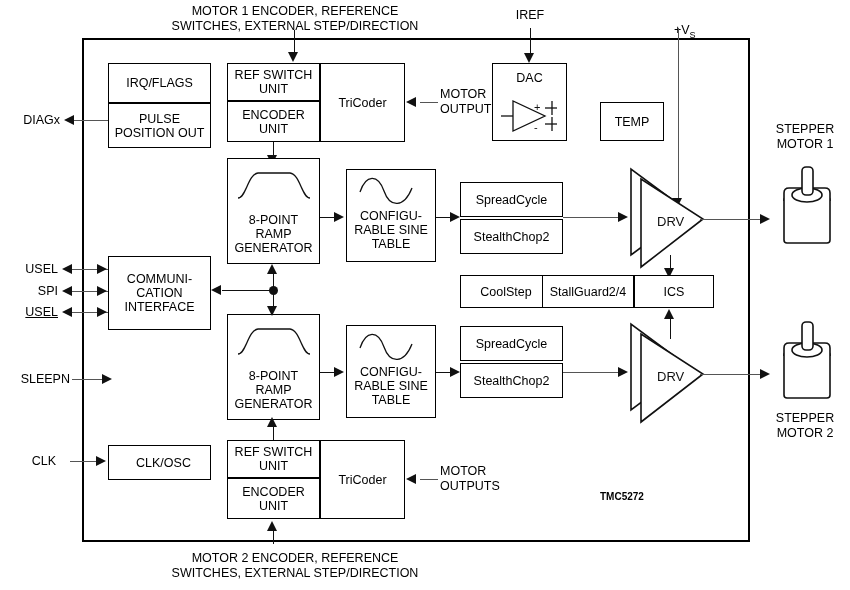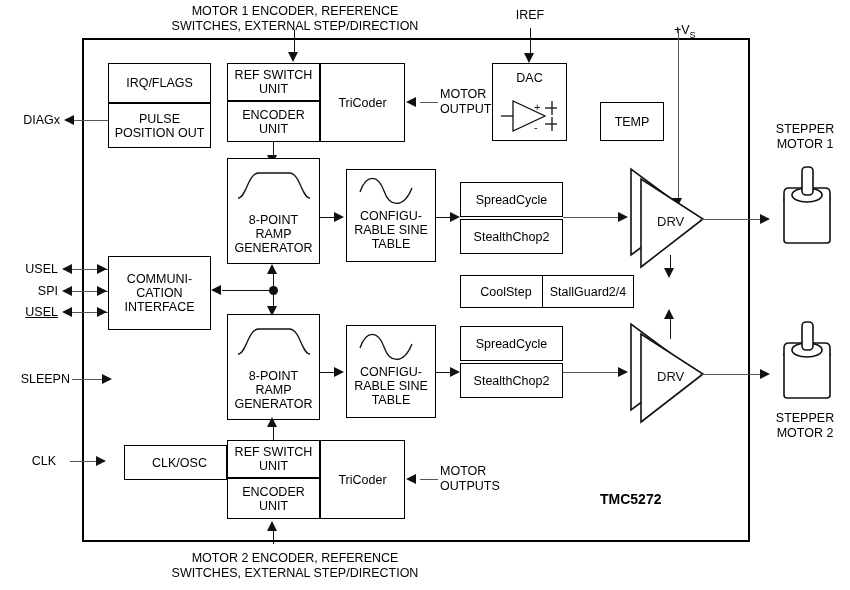--- a/index.html
+++ b/index.html
@@ -66,21 +66,21 @@
 SWITCHES, EXTERNAL STEP/DIRECTION</div>
 
   <div class="lbl c" style="left:490px;top:8px;width:80px;">IREF</div>
 
   <div class="lbl" style="left:660px;top:8px;">
     <span>+V</span><span class="sub">S</span>
   </div>
 
   <div class="chip" style="left:82px;top:38px;width:668px;height:504px;"></div>
 
-  <div class="lbl" style="left:600px;top:491px;font-weight:bold;font-size:14px;">TMC5272</div>
+  <div class="lbl" style="left:600px;top:491px;font-weight:bold;font-size:10px;">TMC5272</div>
 
   <div class="box" style="left:108px;top:63px;width:103px;height:40px;">IRQ/FLAGS</div>
   <div class="box" style="left:108px;top:103px;width:103px;height:45px;white-space:pre;">PULSE
 POSITION OUT</div>
 
   <div class="lbl r" style="left:8px;top:113px;width:52px;">DIAGx</div>
   <div class="hl" style="left:74px;top:120px;width:34px;"></div>
   <div class="ar ar-l" style="left:64px;top:115px;"></div>
 
   <div class="box" style="left:227px;top:63px;width:93px;height:38px;white-space:pre;">REF SWITCH
@@ -161,20 +161,21 @@
   </div>
 
   <div class="hl" style="left:700px;top:219px;width:63px;"></div>
   <div class="ar ar-r" style="left:760px;top:214px;"></div>
 
   <div class="vlk" style="left:670px;top:255px;height:16px;"></div>
   <div class="ar ar-d" style="left:664px;top:268px;"></div>
 
   <div class="box" style="left:460px;top:275px;width:92px;height:33px;">CoolStep</div>
   <div class="box" style="left:542px;top:275px;width:92px;height:33px;">StallGuard2/4</div>
+  <div class="box" style="left:634px;top:275px;width:80px;height:33px;">ICS</div>
 
   <div class="box" style="left:227px;top:314px;width:93px;height:106px;align-items:flex-end;padding-bottom:8px;white-space:pre;">8-POINT
 RAMP
 GENERATOR</div>
   <div class="svgwrap" style="left:236px;top:324px;">
     <svg width="76" height="34" viewBox="0 0 76 34">
       <path d="M2,30 C10,30 12,6 22,5 L54,5 C64,6 66,30 74,30" fill="none" stroke="#111" stroke-width="1.3"></path>
     </svg>
   </div>
 
@@ -240,21 +241,21 @@
   <div class="dot" style="left:269px;top:286px;"></div>
 
   <div class="lbl r" style="left:8px;top:372px;width:62px;">SLEEPN</div>
   <div class="hl" style="left:72px;top:379px;width:32px;"></div>
   <div class="ar ar-r" style="left:102px;top:374px;"></div>
 
   <div class="lbl r" style="left:8px;top:454px;width:48px;">CLK</div>
   <div class="hl" style="left:70px;top:461px;width:28px;"></div>
   <div class="ar ar-r" style="left:96px;top:456px;"></div>
 
-  <div class="box" style="left:124px;top:445px;width:103px;height:35px;padding-left:8px;">CLK/OSC</div>
+  <div class="box" style="left:108px;top:445px;width:103px;height:35px;padding-left:8px;">CLK/OSC</div>
 
   <div class="box" style="left:227px;top:440px;width:93px;height:38px;white-space:pre;">REF SWITCH
 UNIT</div>
   <div class="box" style="left:227px;top:478px;width:93px;height:41px;white-space:pre;">ENCODER
 UNIT</div>
   <div class="box" style="left:320px;top:440px;width:85px;height:79px;">TriCoder</div>
 
   <div class="lbl" style="left:440px;top:464px;width:80px;">MOTOR
 OUTPUTS</div>
   <div class="hl" style="left:420px;top:479px;width:18px;"></div>

